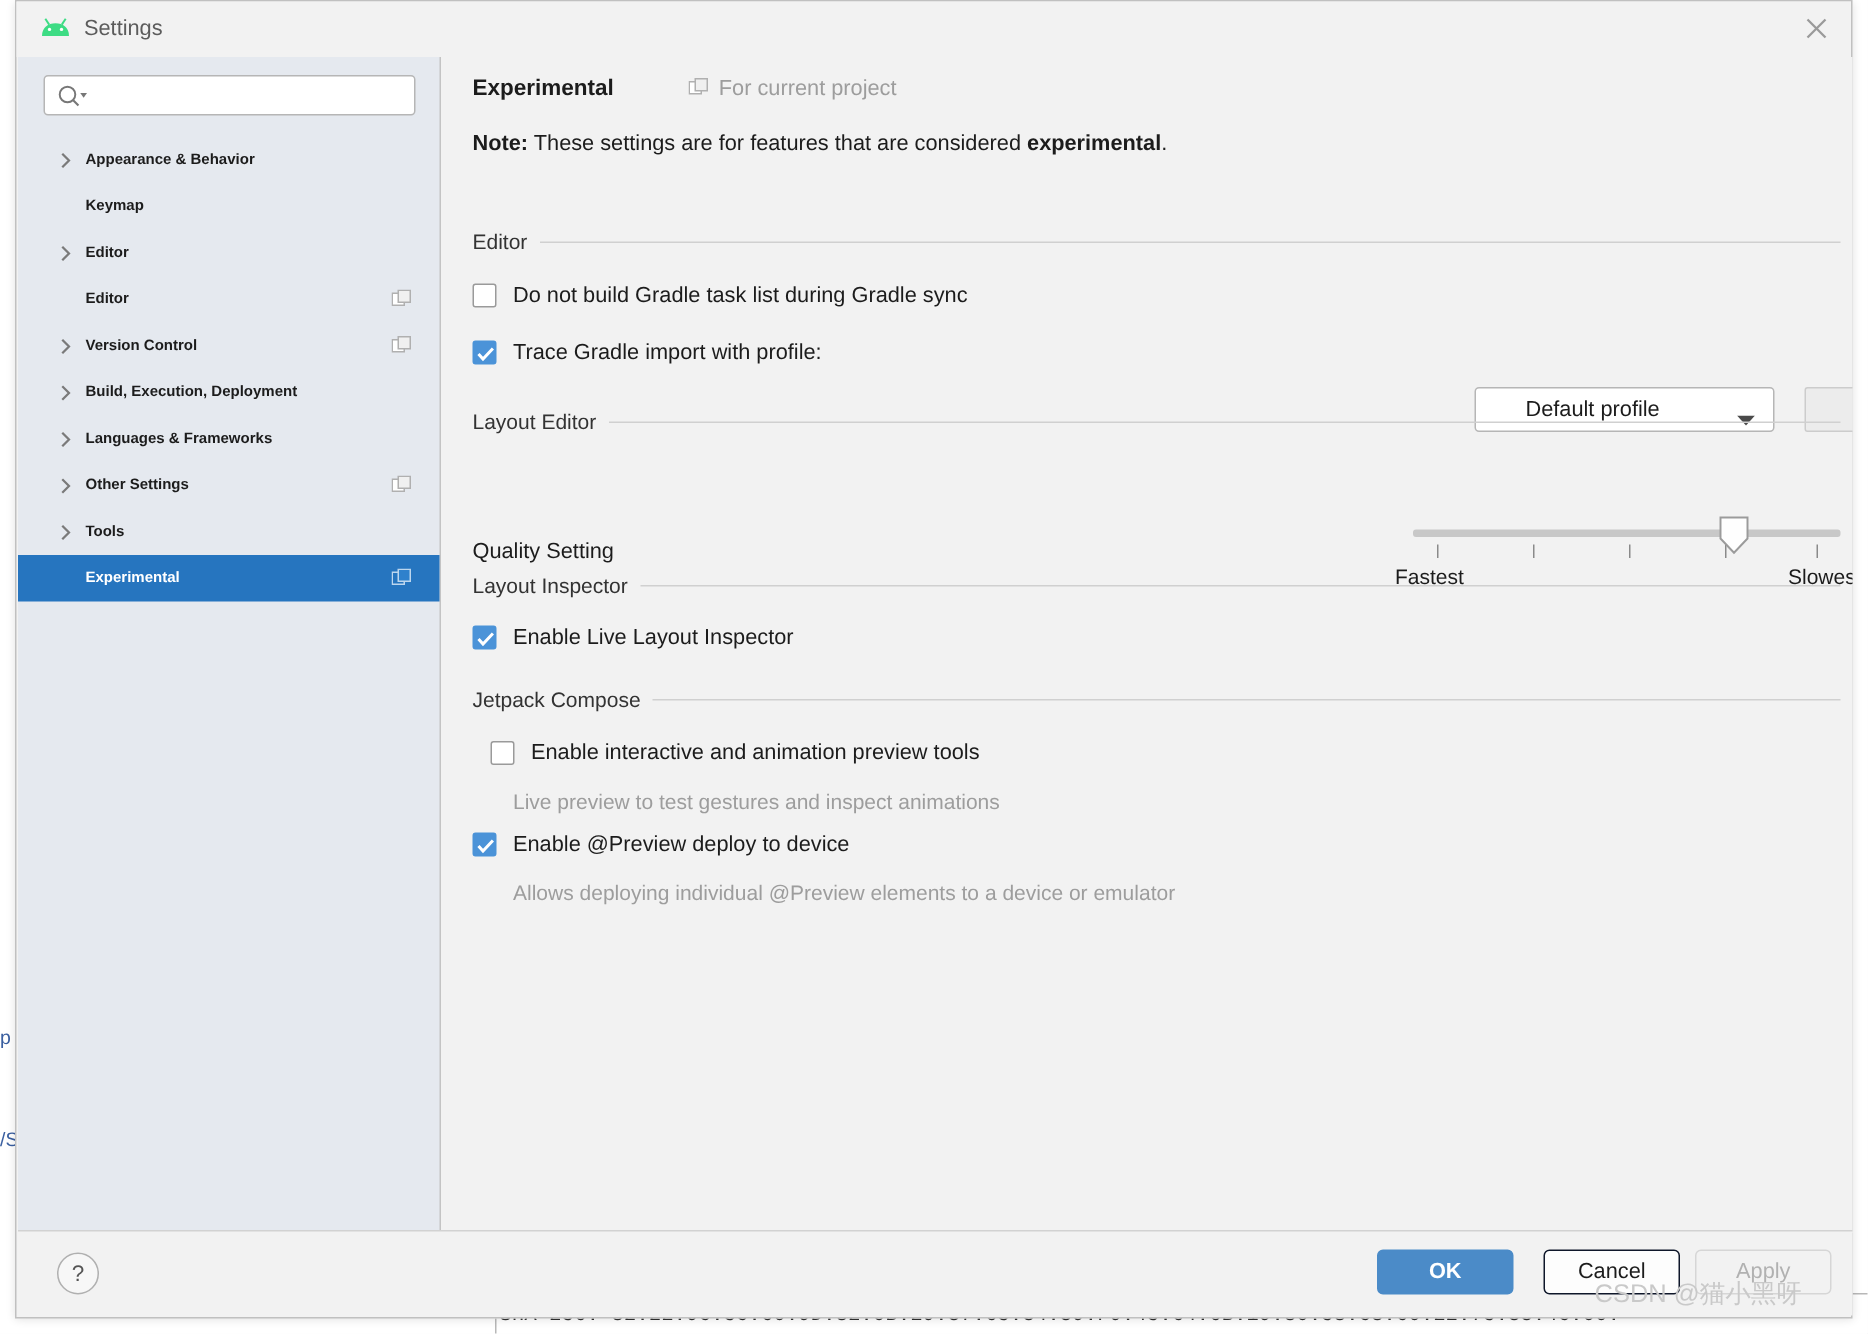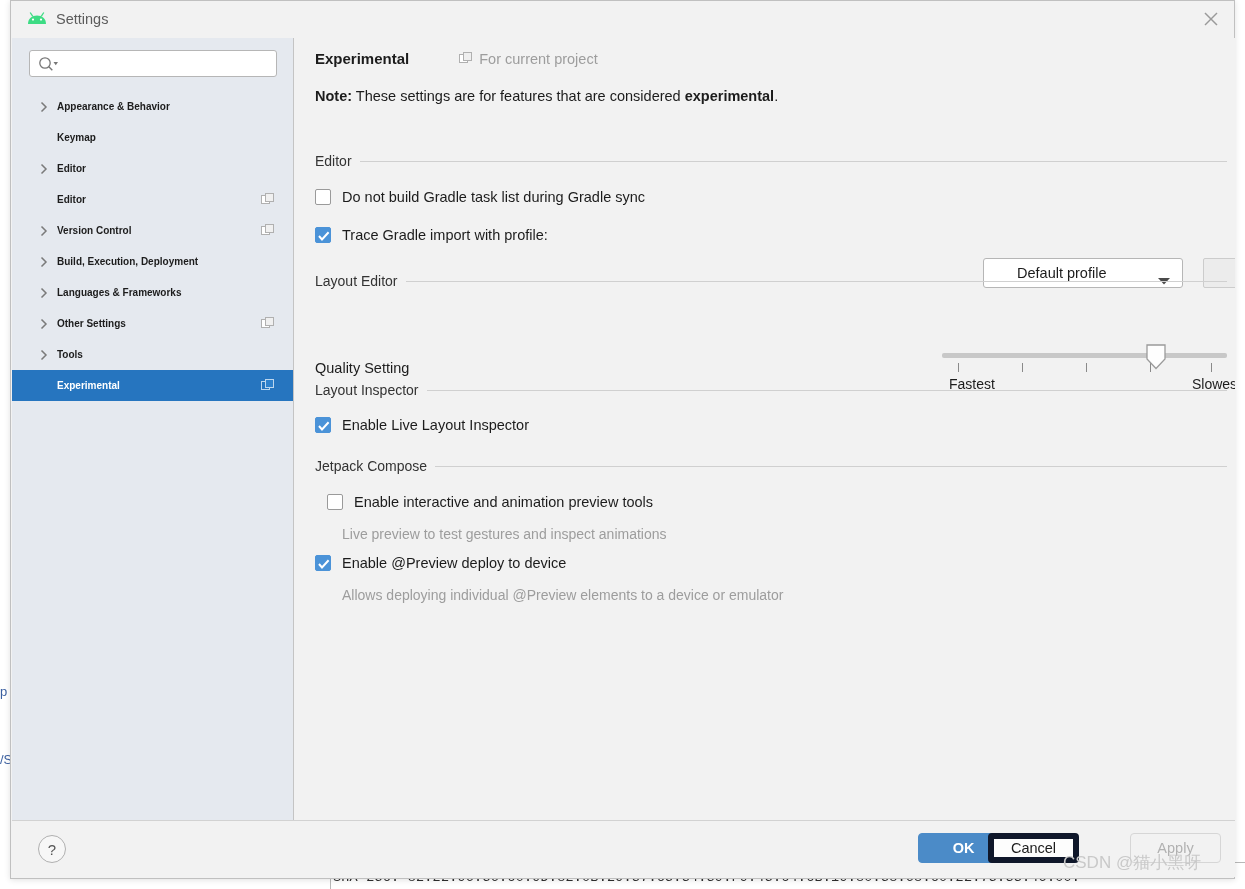--- a/index.html
+++ b/index.html
@@ -314,21 +314,20 @@
   #slider-thumb {
     position: absolute;
     top: 6px;
     width: 20px; height: 26px;
   }
   #slider-min-label {
     position: absolute;
     left: -12px; top: 38px;
     font-size: 14px;
     color: #1c1c1c;
-    margin-left: 19px;
   }
   #slider-max-label {
     position: absolute;
     right: -14px; top: 38px;
     font-size: 14px;
     color: #1c1c1c;
   }
 
   
   #dialog-footer {
@@ -366,24 +365,24 @@
   }
   #ok-button {
     left: 906px;
     width: 91px;
     background: #4b8bc8;
     border: 1px solid #4b8bc8;
     color: #ffffff;
     font-weight: bold;
   }
   #cancel-button {
-    left: 976px;
+    left: 1017px;
     width: 91px;
     background: #fdfdfd;
-    border: 6px solid #0f172a;
+    border: 1px solid #0f172a;
     color: #1c1c1c;
   }
   #apply-button {
     left: 1118px;
     width: 91px;
     background: #f2f2f2;
     border: 1px solid #d6d6d6;
     color: #b1b1b1;
     cursor: default;
   }

